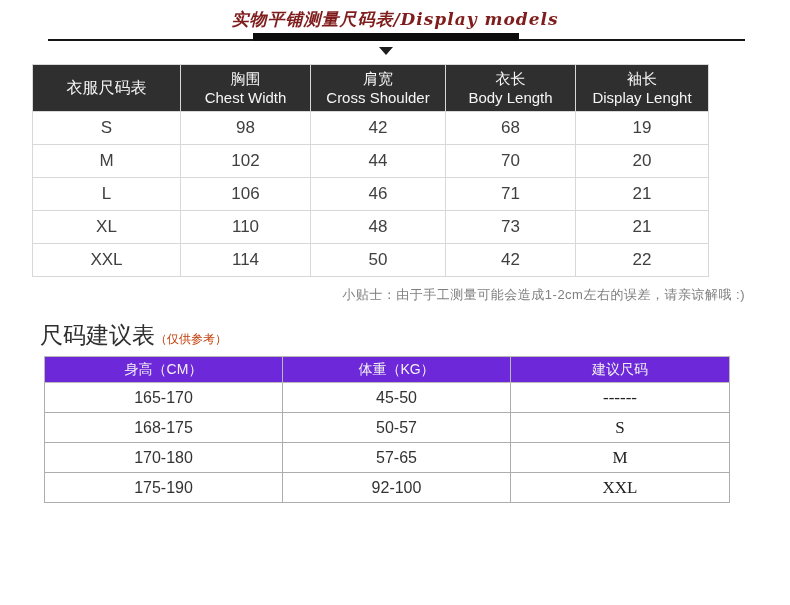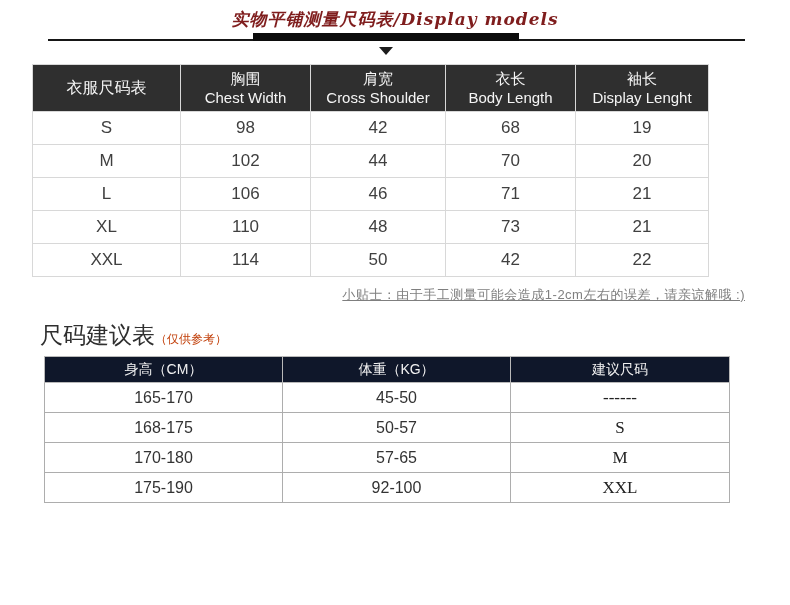--- a/index.html
+++ b/index.html
@@ -35,30 +35,30 @@
   .t1 th .en{display:block;font-size:15px;line-height:19px;}
   .t1 th.first .zh{font-size:16px;line-height:44px;}
   .t1 td{
     height:32px;text-align:center;vertical-align:middle;
     font-size:17px;color:#404040;background:#fff;
     border:1px solid #d8d8d8;padding:0;
   }
   
   .tip{
     margin:9px 45px 0 0;text-align:right;
-    font-size:13px;color:#7f7f7f;letter-spacing:0.5px;text-decoration:underline;
+    font-size:13px;color:#7f7f7f;letter-spacing:0.5px;
   }
   
   .sec2{margin:16px 0 5px 40px;color:#2f2f2f;}
   .sec2 .big{font-size:23px;}
   .sec2 .small{font-size:12px;color:#c2410c;}
   
   .t2{margin-left:44px;width:685px;}
   .t2 th{
-    background:#0f172a;color:#f2f2f2;font-weight:normal;
+    background:#6d28d9;color:#f2f2f2;font-weight:normal;
     height:25px;font-size:14px;text-align:center;vertical-align:middle;
     border:1px solid #b9b9b9;padding:0;
   }
   .t2 td{
     height:29px;text-align:center;vertical-align:middle;
     font-size:16px;color:#333;background:#fff;
     border:1px solid #adadad;padding:0;
   }
   .t2 td.size{
     font-family:"Liberation Serif","DejaVu Serif",serif;

